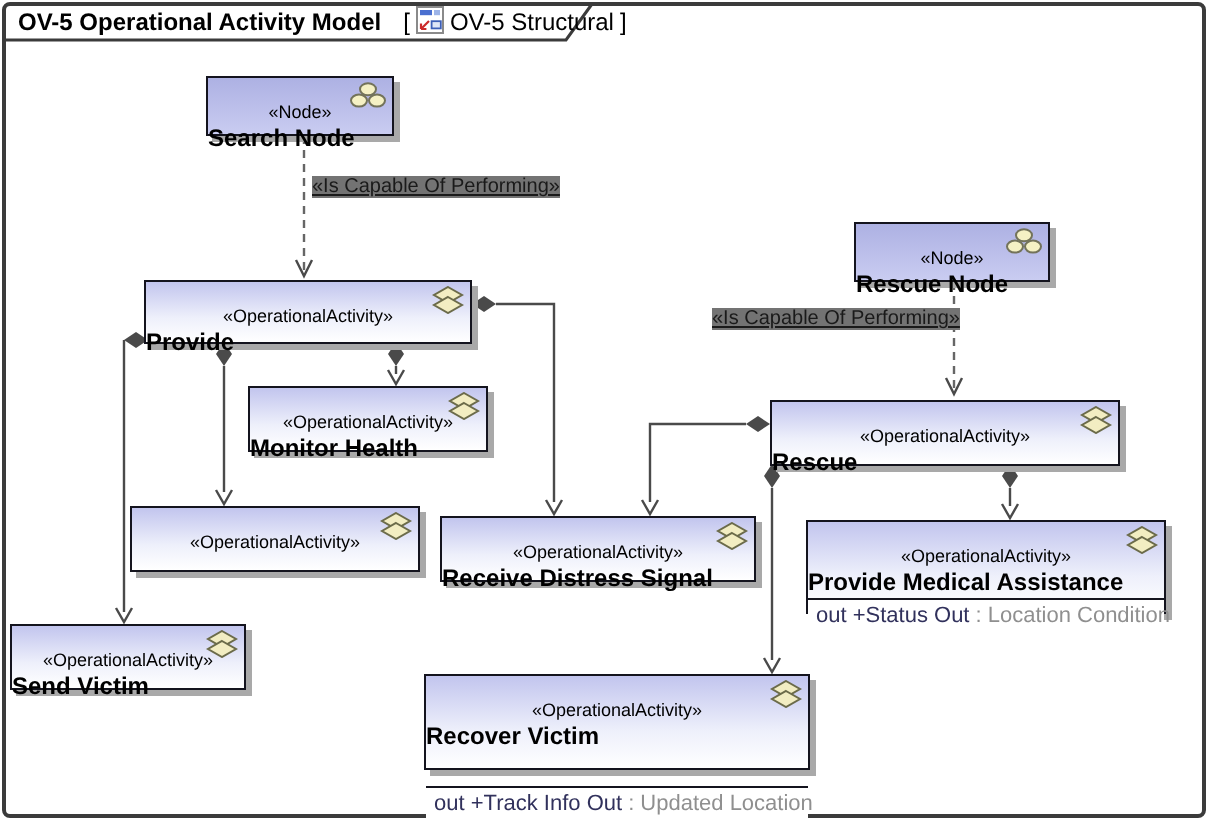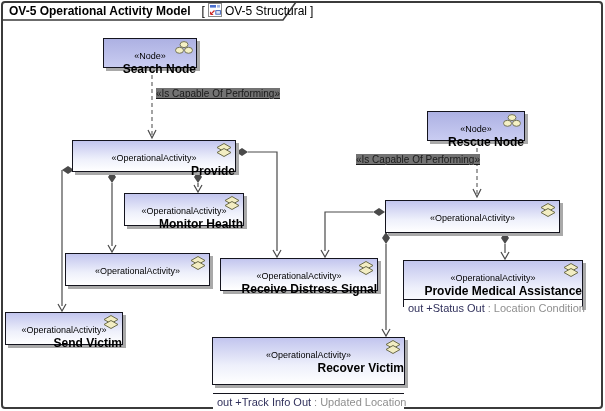--- a/index.html
+++ b/index.html
@@ -9,21 +9,21 @@
          border:2px solid #3b3b3b;border-radius:4px;}
   svg.layer{position:absolute;left:0;top:0;width:605px;height:411px;pointer-events:none;}
   .hdrbar{position:absolute;left:9px;top:3px;height:16px;font-size:12px;color:#000;white-space:nowrap;}
   .hdrbar .t{font-weight:bold;margin-right:8px;}
   .hdrbar .br{margin:0 3px;}
   .dicon{display:inline-block;vertical-align:-2px;margin-right:3px;}
   .box{position:absolute;border:1px solid #14141e;box-shadow:3px 3px 0 #a9a9a9;box-sizing:border-box;}
   .node-box{background:linear-gradient(180deg,#adb1e3 0%,#c9ccf1 100%);}
   .act-box{background:linear-gradient(180deg,#c2c5ee 0%,#eef0fb 60%,#ffffff 100%);}
   .stereo{font-size:9px;line-height:11px;text-align:center;padding-top:12px;color:#000;white-space:nowrap;}
-  .nm{font-size:12px;line-height:14px;font-weight:bold;text-align:right;color:#000;white-space:nowrap;}
+  .nm{font-size:12px;line-height:14px;font-weight:bold;text-align:left;color:#000;white-space:nowrap;}
   .attr{border-top:1px solid #14141e;background:#fff;font-size:11px;line-height:15px;
         padding:1px 2px 1px 4px;white-space:nowrap;}
   .attr .main{color:#31315c;}
   .attr .type{color:#8f8f8f;margin-left:3px;}
   .cicon{position:absolute;top:2px;right:3px;line-height:0;}
   .rel-label{position:absolute;font-size:10px;color:#1a1a1a;white-space:nowrap;background:#737373;text-decoration:underline;}
 </style>
 </head>
 <body>
 
@@ -141,20 +141,21 @@
     <div class="stereo">«OperationalActivity»</div>
     <div class="nm">Receive Distress Signal</div>
     <span class="cicon"><svg width="16" height="14" viewBox="0 0 16 14">
           <polygon points="8,0.5 15,4.5 8,8.5 1,4.5" fill="#f2edc2" stroke="#6b6b4a" stroke-width="1"></polygon>
           <polygon points="8,5.5 15,9.5 8,13.5 1,9.5" fill="#f2edc2" stroke="#6b6b4a" stroke-width="1"></polygon>
         </svg></span>
   </div>
 
   <div class="box act-box" style="left:385px;top:200px;width:175px;height:33px;">
     <div class="stereo">«OperationalActivity»</div>
+    <div class="nm">Rescue</div>
     <span class="cicon"><svg width="16" height="14" viewBox="0 0 16 14">
           <polygon points="8,0.5 15,4.5 8,8.5 1,4.5" fill="#f2edc2" stroke="#6b6b4a" stroke-width="1"></polygon>
           <polygon points="8,5.5 15,9.5 8,13.5 1,9.5" fill="#f2edc2" stroke="#6b6b4a" stroke-width="1"></polygon>
         </svg></span>
   </div>
 
   <div class="box act-box" style="left:403px;top:260px;width:180px;height:47px;">
     <div class="stereo">«OperationalActivity»</div>
     <div class="nm">Provide Medical Assistance</div>
     <div class="attr" style="margin-top:1px;"><span class="main">out +Status Out</span><span class="type">: Location Condition</span></div>

